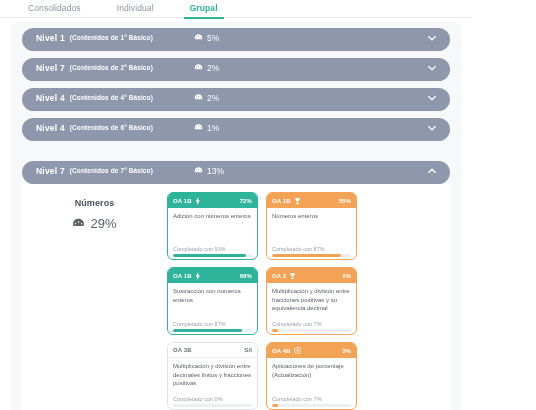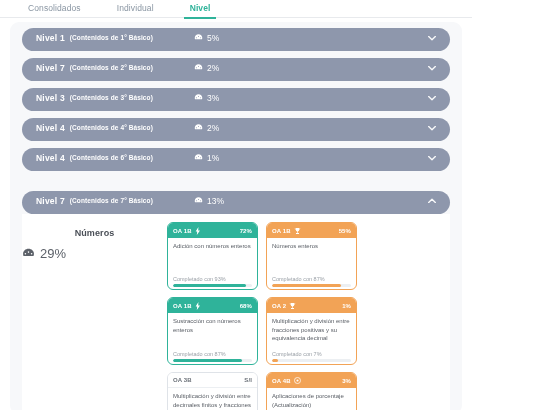--- a/index.html
+++ b/index.html
@@ -62,21 +62,21 @@
     padding: 8px 0 0 0;
   }
   .group-row { display: flex; align-items: flex-start; padding: 0 0 0 0; }
   .group-label {
     width: 145px; flex: 0 0 145px; text-align: center;
     padding-top: 6px;
   }
   .group-title { font-size: 9px; font-weight: 700; color: #4a4f57; letter-spacing: .1px; }
   .group-pct {
     margin-top: 8px; font-size: 13px; color: #5c6169;
-    display: flex; align-items: center; gap: 5px;
+    display: flex; align-items: center; justify-content: center; gap: 5px;
   }
   .gauge-lg { width: 13px; height: 13px; display: block; }
 
   .cards { flex: 1; display: flex; flex-wrap: wrap; gap: 7px 8px; padding-right: 2px; }
 
   
   .card {
     width: 91px; height: 68px;
     border-radius: 6px; overflow: hidden;
     display: flex; flex-direction: column;
@@ -111,21 +111,21 @@
   .plain  .bar-fill { background: #2fb39a; }
 </style>
 </head>
 <body>
 
 <div class="app">
 
   <div class="tabs" id="tabs">
       <div class="tab">Consolidados</div>
       <div class="tab">Individual</div>
-      <div class="tab active">Nivel</div>
+      <div class="tab active">Grupal</div>
     </div>
 
   <div class="panel" id="panel">
       <div class="level">
         <span class="lvl-name">Nivel 1</span>
         <span class="lvl-sub">(Contenidos de 1° Básico)</span>
         <span class="lvl-pct">
           <span>
             <svg class="gauge-sm" viewBox="0 0 16 16">
               <path fill="#ffffff" d="M8 2.2C4.3 2.2 1.3 5 1.3 8.5c0 .9.2 1.7.5 2.5h12.4c.3-.8.5-1.6.5-2.5C14.7 5 11.7 2.2 8 2.2z"></path>
@@ -148,40 +148,20 @@
         <span class="lvl-pct">
           <span>
             <svg class="gauge-sm" viewBox="0 0 16 16">
               <path fill="#ffffff" d="M8 2.2C4.3 2.2 1.3 5 1.3 8.5c0 .9.2 1.7.5 2.5h12.4c.3-.8.5-1.6.5-2.5C14.7 5 11.7 2.2 8 2.2z"></path>
               <circle cx="4.2" cy="8.4" r=".9" fill="#8e97ac"></circle>
               <circle cx="8" cy="6.3" r=".9" fill="#8e97ac"></circle>
               <circle cx="11.8" cy="8.4" r=".9" fill="#8e97ac"></circle>
             </svg>
           </span>
           <span>2%</span>
-        </span>
-        <span style="margin-left: auto; display: flex;">
-          <svg class="chev" viewBox="0 0 12 12">
-            <path d="M2 4.3 6 8.2l4-3.9" fill="none" stroke="#ffffff" stroke-width="1.6" stroke-linecap="round" stroke-linejoin="round"></path>
-          </svg>
-        </span>
-      </div>
-      <div class="level">
-        <span class="lvl-name">Nivel 3</span>
-        <span class="lvl-sub">(Contenidos de 3° Básico)</span>
-        <span class="lvl-pct">
-          <span>
-            <svg class="gauge-sm" viewBox="0 0 16 16">
-              <path fill="#ffffff" d="M8 2.2C4.3 2.2 1.3 5 1.3 8.5c0 .9.2 1.7.5 2.5h12.4c.3-.8.5-1.6.5-2.5C14.7 5 11.7 2.2 8 2.2z"></path>
-              <circle cx="4.2" cy="8.4" r=".9" fill="#8e97ac"></circle>
-              <circle cx="8" cy="6.3" r=".9" fill="#8e97ac"></circle>
-              <circle cx="11.8" cy="8.4" r=".9" fill="#8e97ac"></circle>
-            </svg>
-          </span>
-          <span>3%</span>
         </span>
         <span style="margin-left: auto; display: flex;">
           <svg class="chev" viewBox="0 0 12 12">
             <path d="M2 4.3 6 8.2l4-3.9" fill="none" stroke="#ffffff" stroke-width="1.6" stroke-linecap="round" stroke-linejoin="round"></path>
           </svg>
         </span>
       </div>
       <div class="level">
         <span class="lvl-name">Nivel 4</span>
         <span class="lvl-sub">(Contenidos de 4° Básico)</span>

